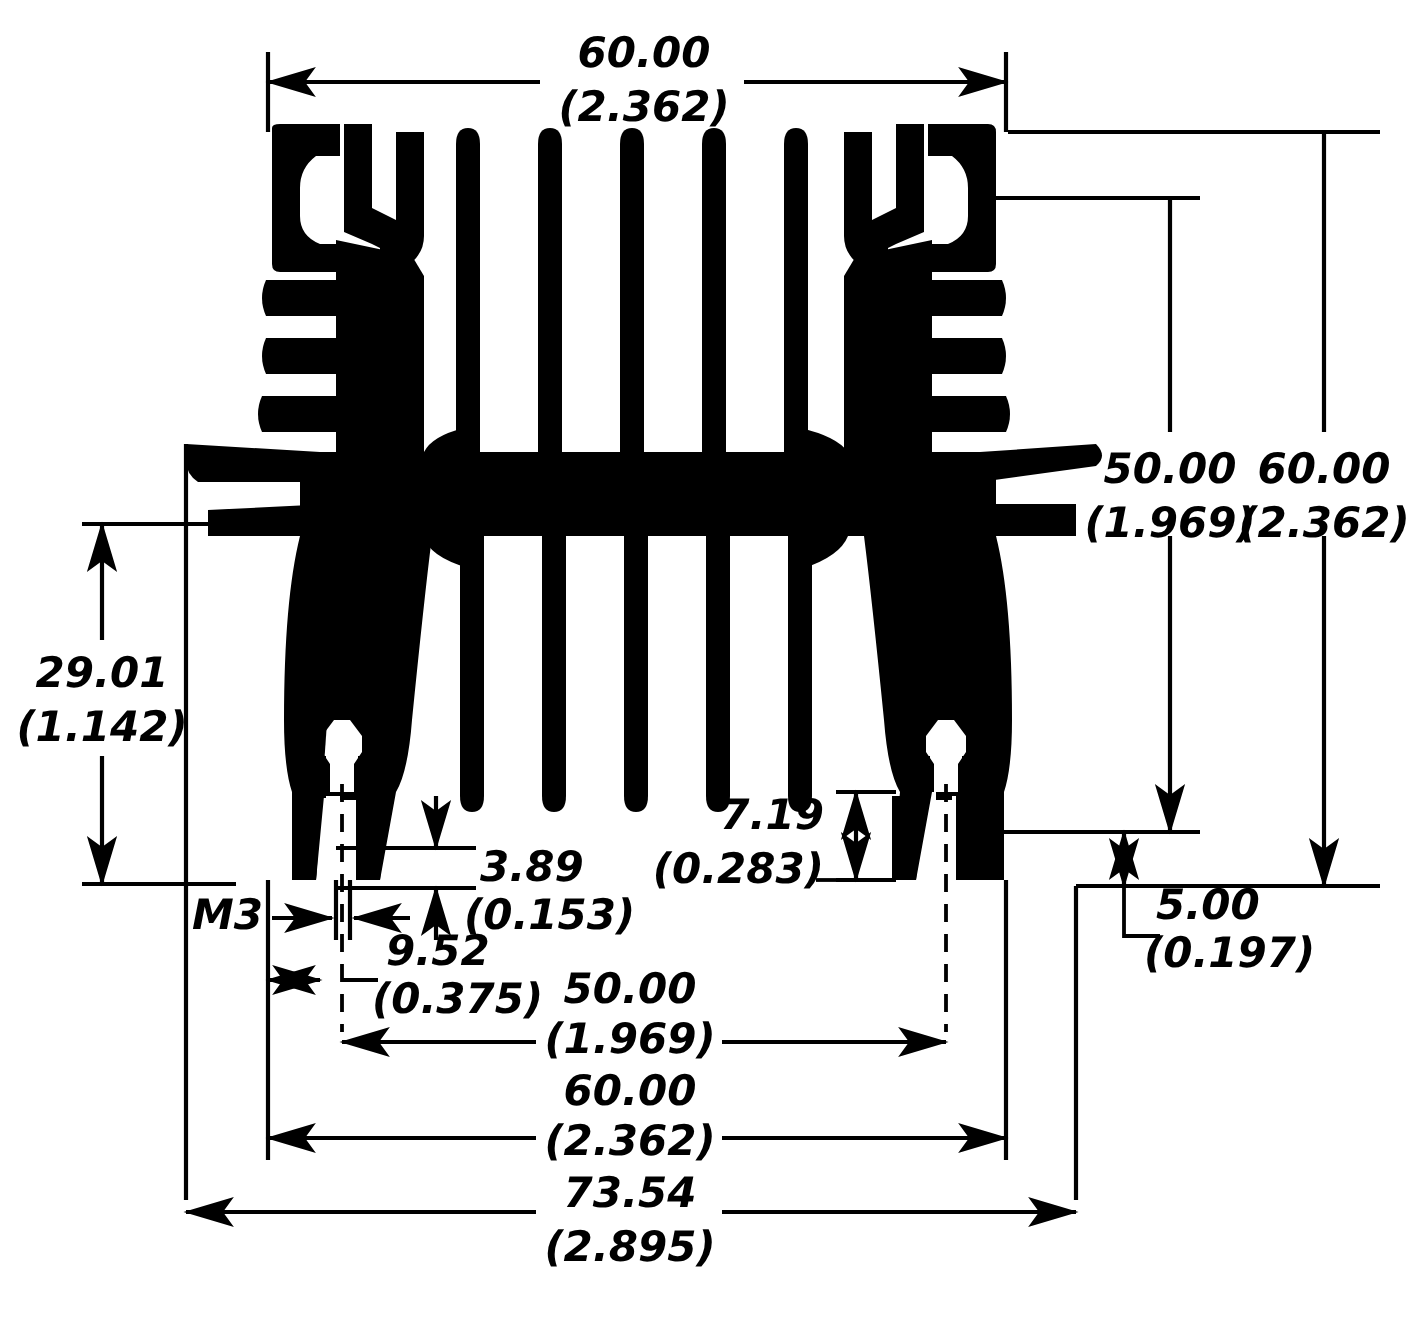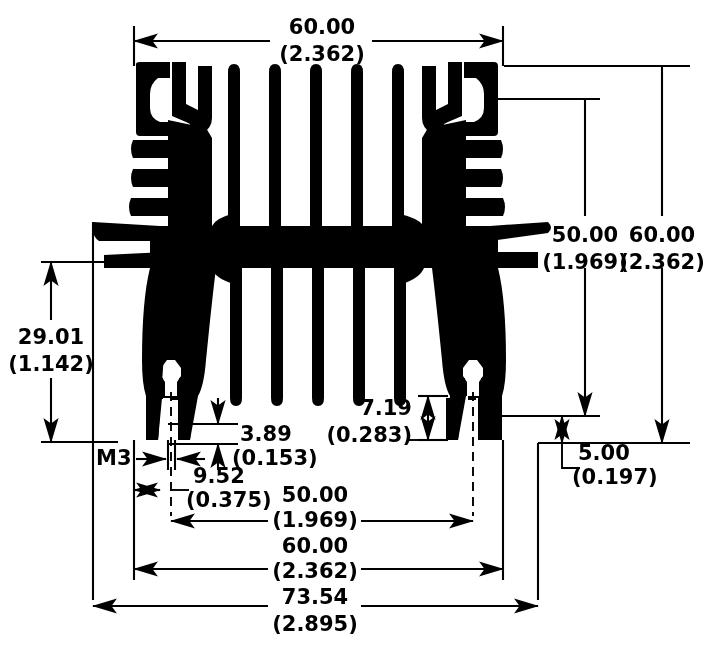--- a/index.html
+++ b/index.html
@@ -1,20 +1,20 @@
 <!DOCTYPE html>
 <html><head>
 <meta charset="utf-8">
 <style>
   html,body{margin:0;padding:0;background:#ffffff;}
   body{
     font-family:"DejaVu Sans","Liberation Sans",sans-serif;
     width:709px;height:659px;overflow:hidden;position:relative;
   }
-  #stage{position:absolute;left:0;top:0;width:709px;height:659px;background:#fff;}
+  #stage{position:absolute;left:0;top:0;width:709px;height:659px;background:#fff;font-style:italic;}
   svg#drawing{position:absolute;left:0;top:0;width:709px;height:659px;display:block;}
   .dimtext{
     font-family:"DejaVu Sans","Liberation Sans",sans-serif;
     font-size:21px;font-weight:600;fill:#000;
     dominant-baseline:middle;
   }
   .dimtext.center{text-anchor:middle;}
   .dimtext.start{text-anchor:start;}
   .dimtext.end{text-anchor:end;}
   .dimline{stroke:#000;stroke-width:2.1;fill:none;}

